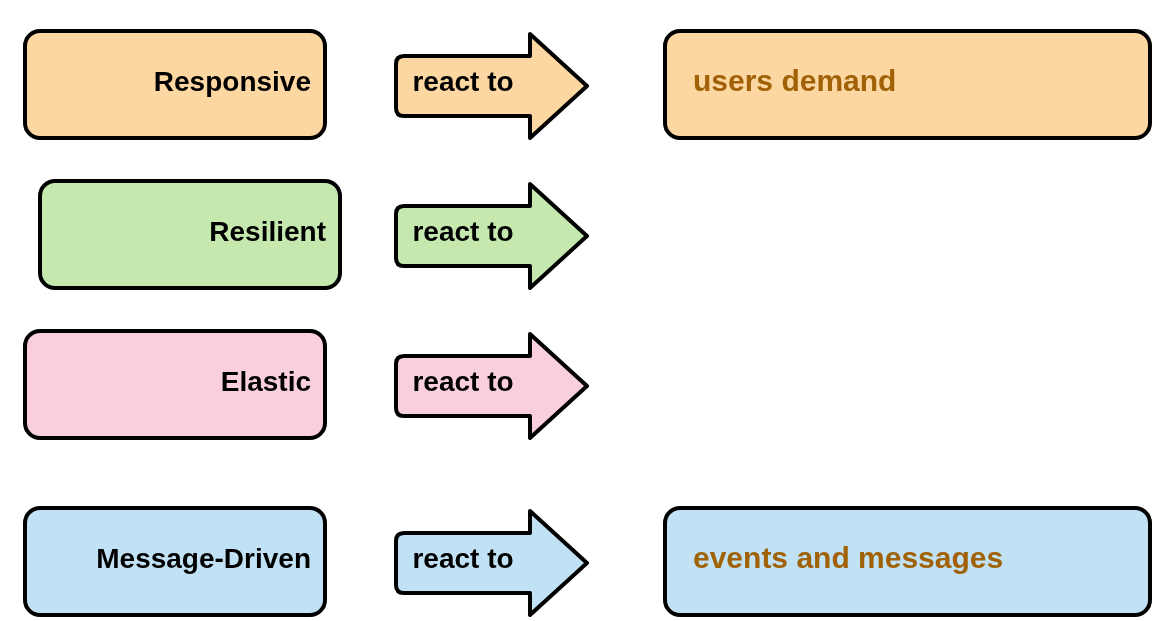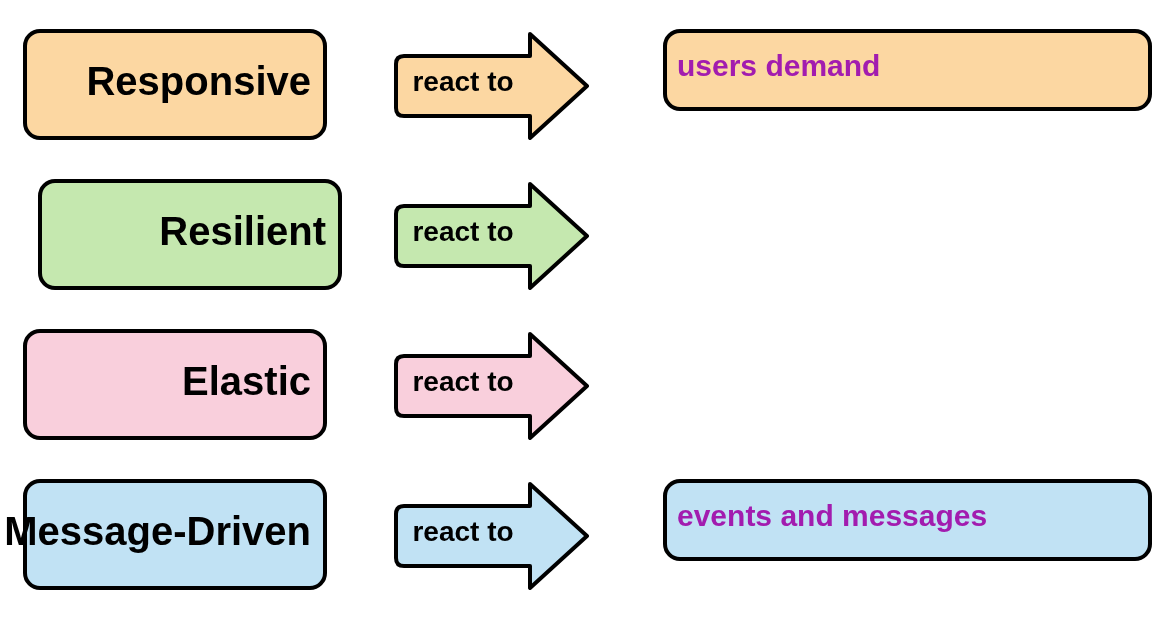--- a/index.html
+++ b/index.html
@@ -14,50 +14,50 @@
     width: 1176px; height: 621px;
     background: #ffffff;
   }
   .row {
     position: absolute;
     left: 0; width: 1176px; height: 111px;
   }
   .row-0 { top: 29px; }
   .row-1 { top: 179px; }
   .row-2 { top: 329px; }
-  .row-3 { top: 479px; }
+  .row-3 { top: 506px; }
 
   .trait-box {
     position: absolute;
     left: 23px; top: 0;
     width: 304px; height: 111px;
     border: 4px solid #000;
     border-radius: 17px;
     display: flex;
     align-items: center;
     justify-content: flex-end;
     padding: 0 12px 6px 12px;
-    font-size: 40px;
+    font-size: 28px;
     font-weight: bold;
     color: #000;
     white-space: nowrap;
   }
   .target-box {
     position: absolute;
     left: 663px; top: 0;
-    width: 489px; height: 82px;
+    width: 489px; height: 111px;
     border: 4px solid #000;
     border-radius: 17px;
     display: flex;
     align-items: center;
     justify-content: flex-start;
-    padding: 0 12px 8px 10px;
+    padding: 0 12px 8px 26px;
     font-size: 30px;
     font-weight: bold;
-    color: #a21caf;
+    color: #a16207;
     white-space: nowrap;
   }
   .arrow-wrap {
     position: absolute;
     left: 393px; top: 1px;
     width: 198px; height: 110px;
   }
   svg .arrow-outline {
     stroke: #000;
     stroke-width: 4;

